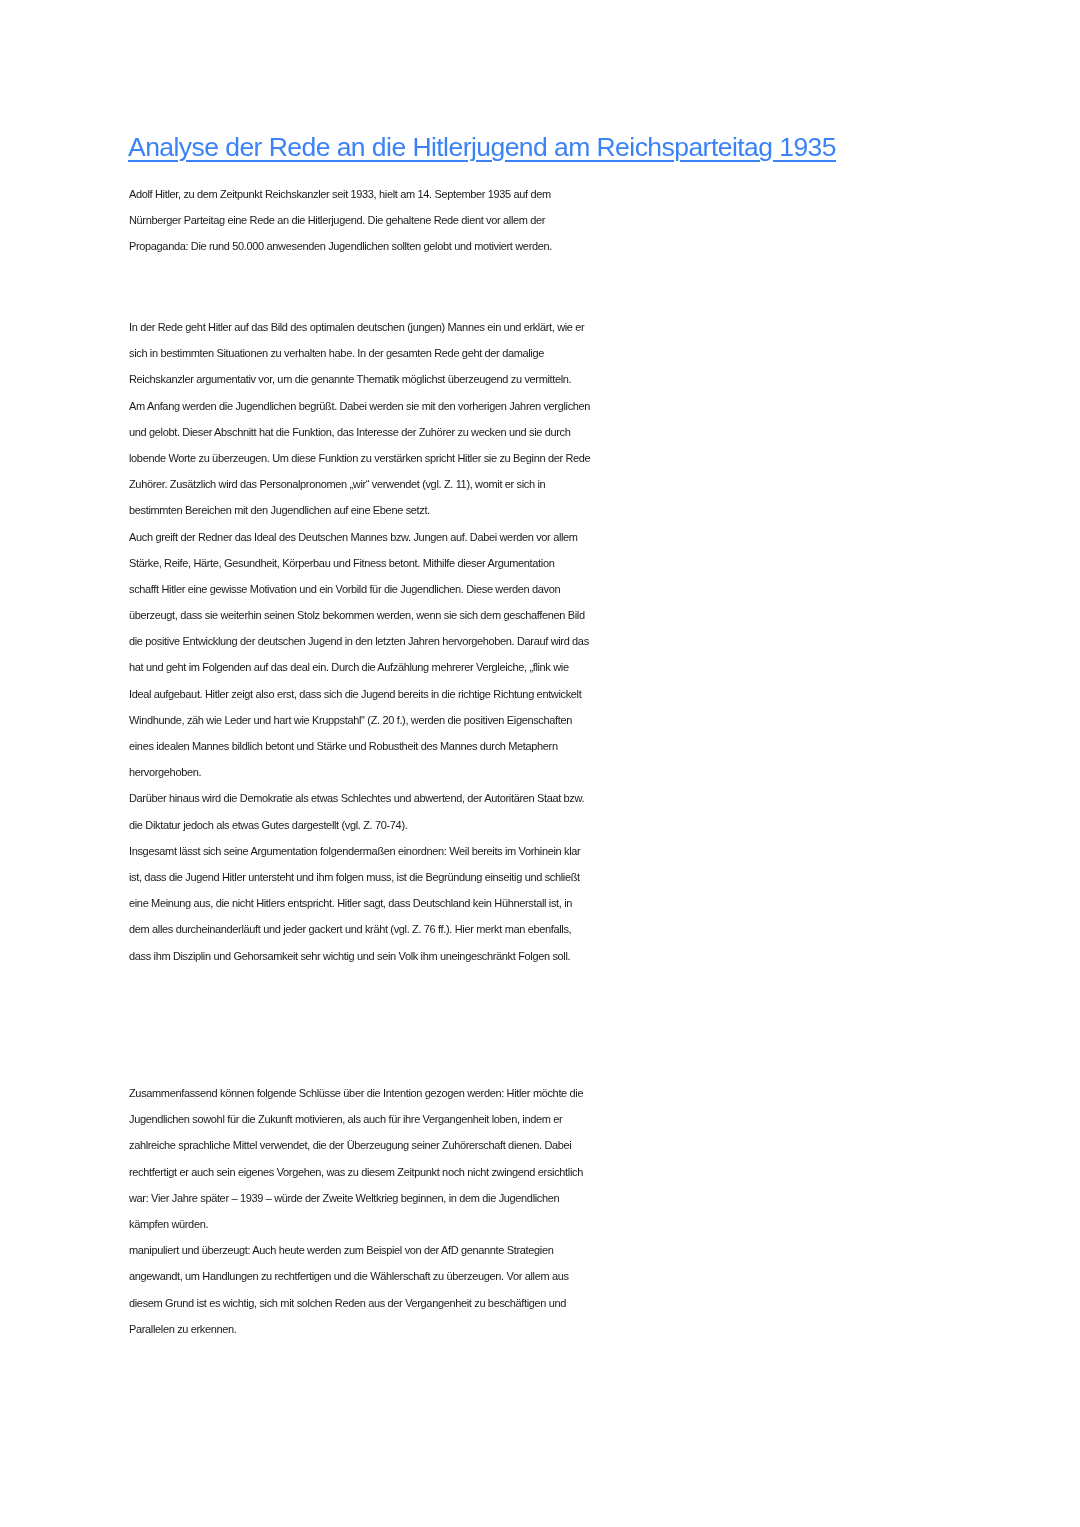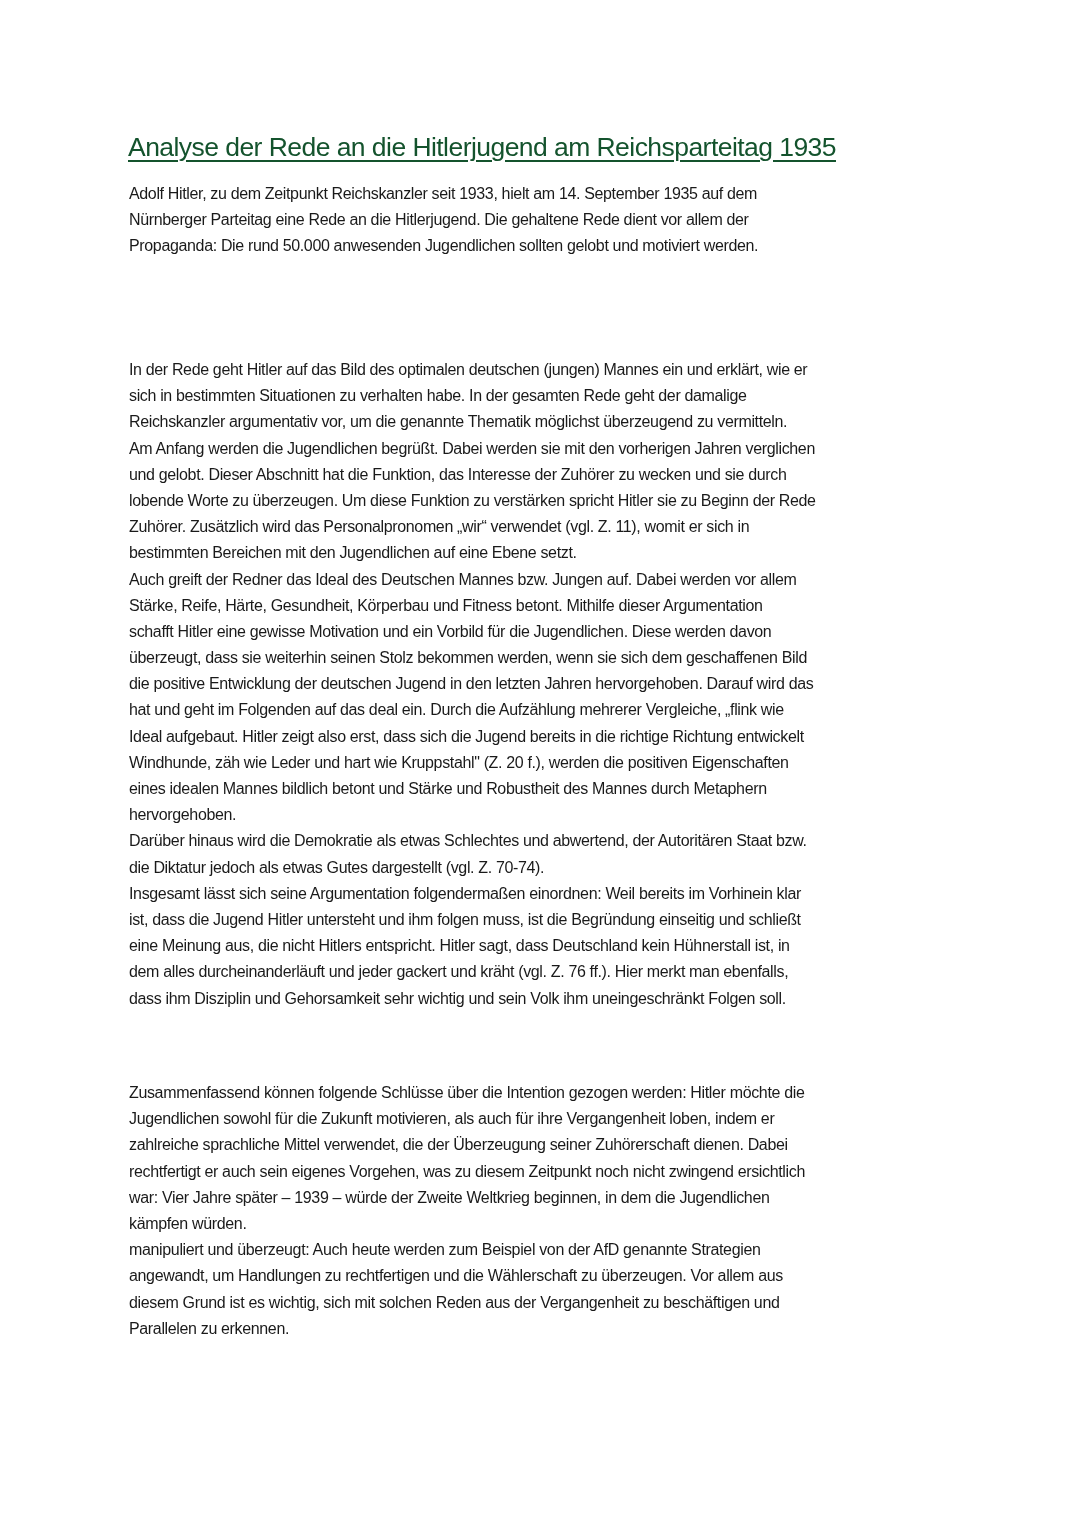--- a/index.html
+++ b/index.html
@@ -5,29 +5,29 @@
     html, body { margin: 0; padding: 0; background: #ffffff; }
     body { width: 1080px; height: 1527px; position: relative; overflow: hidden; }
     .page {
       position: absolute; left: 0; top: 0; width: 1080px; height: 1527px; background: #ffffff;
       font-family: "Liberation Sans", "DejaVu Sans", sans-serif; color: #1a1a1a;
     }
     .title {
       position: absolute; left: 128px; top: 130px;
       font-size: 26.5px; line-height: 34px; text-decoration: underline;
       text-decoration-thickness: 2px; text-underline-offset: 4px;
-      white-space: nowrap; letter-spacing: -0.55px; color: #14532d;
+      white-space: nowrap; letter-spacing: -0.55px; color: #3b82f6;
     }
     .block { position: absolute; left: 129px; }
     .line {
-      display: block; white-space: nowrap; font-size: 16px; line-height: 26.2px;
+      display: block; white-space: nowrap; font-size: 11px; line-height: 26.2px;
       letter-spacing: -0.35px; height: 26.2px;
     }
     #p1 { top: 181px; }
-    #p2 { top: 314px; margin-top: 43px; }
+    #p2 { top: 314px; }
     #p3 { top: 1080px; }
   </style>
 </head>
 <body>
 
 <div class="page">
   <div class="title">Analyse der Rede an die Hitlerjugend am Reichsparteitag 1935</div>
 
   <div class="block" id="p1">
       <span class="line">Adolf Hitler, zu dem Zeitpunkt Reichskanzler seit 1933, hielt am 14. September 1935 auf dem</span>

